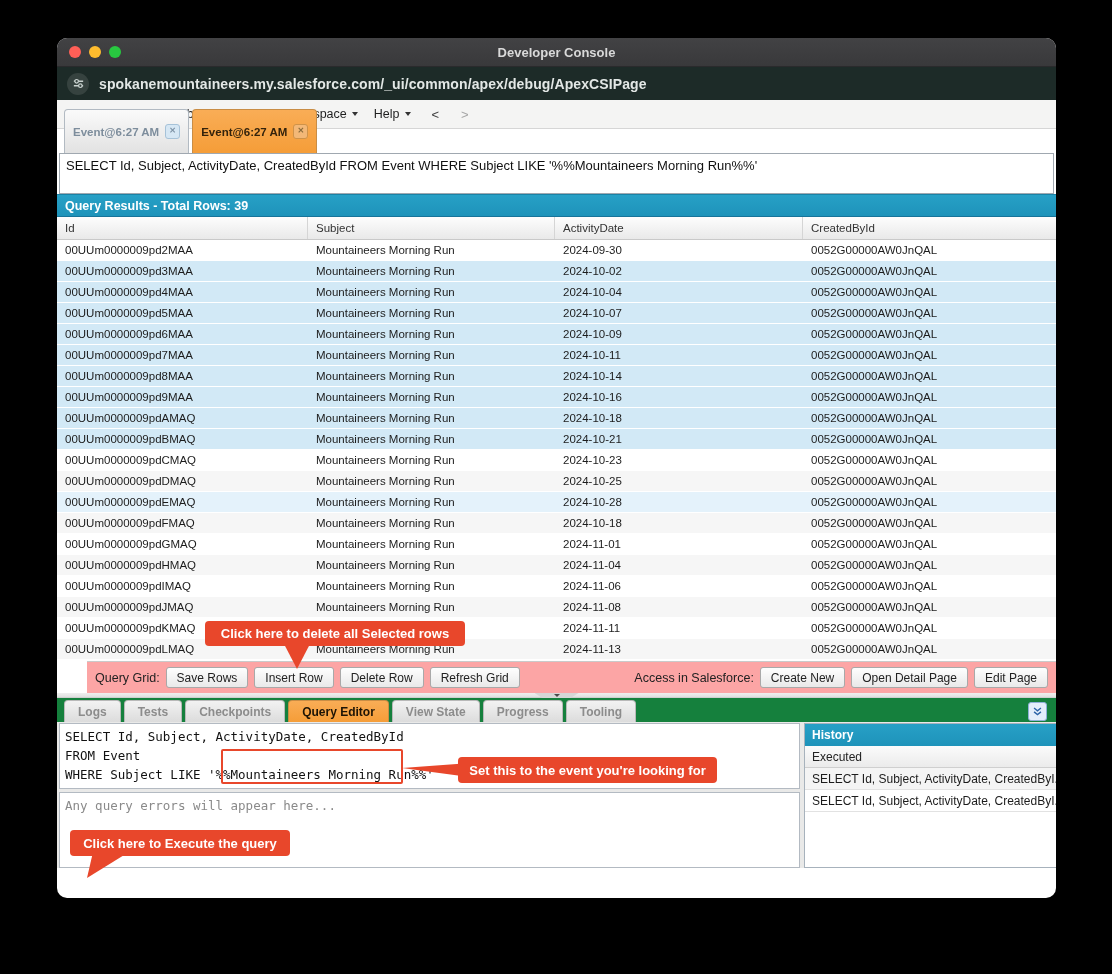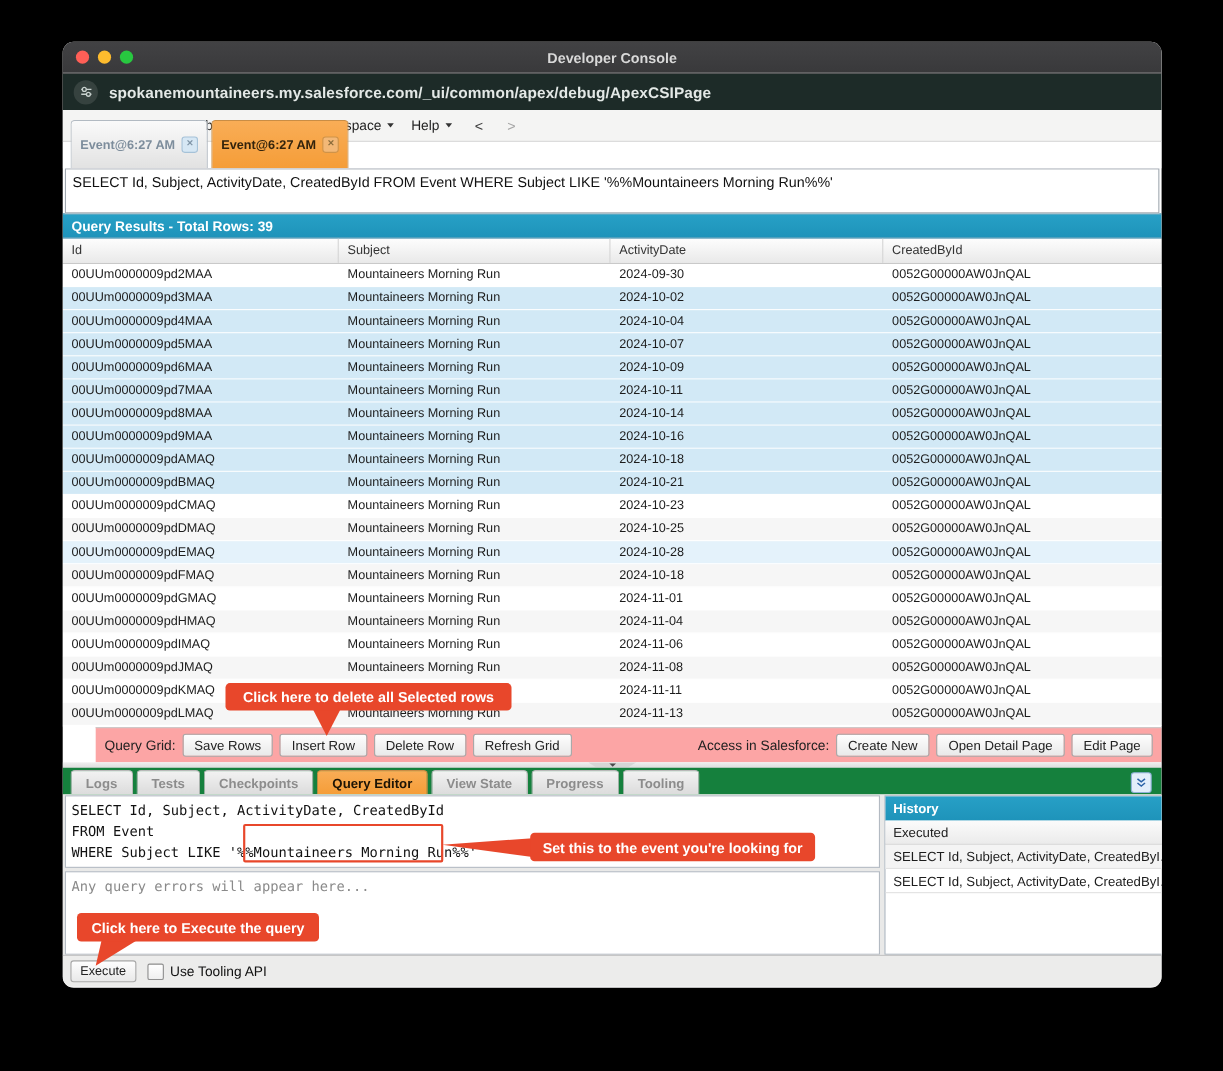--- a/index.html
+++ b/index.html
@@ -386,34 +386,27 @@
       <div class="history">
         <div class="hheader">History</div>
         <div class="hcol">Executed</div>
         <div id="history-rows">
             <div class="hrow">SELECT Id, Subject, ActivityDate, CreatedByI...</div>
             <div class="hrow">SELECT Id, Subject, ActivityDate, CreatedByI...</div>
           </div>
       </div>
     </div>
 
-    <div class="footer">
-      <button class="btn exec">Execute</button>
-      <span class="cbwrap">
-        <span class="cb"></span>
-        <span class="cblabel">Use Tooling API</span>
-      </span>
-    </div>
 
     <div class="overlay">
       <svg class="tails">
         <polygon id="tail-delete" points="226,604 254,604 240,631" fill="#e8472b"></polygon>
         <polygon id="tail-set" points="427,724 427,741 345,730" fill="#e8472b"></polygon>
         <polygon id="tail-exec" points="36,814 72,814 30,840" fill="#e8472b"></polygon>
       </svg>
       <div class="callout" id="callout-delete" style="left: 148px; top: 583px; width: 260px; height: 25px; background: rgb(232, 71, 43);">Click here to delete all Selected rows</div>
       <div class="hlbox" id="hlbox" style="left: 164px; top: 711px; width: 178px; height: 31px; border-color: rgb(232, 71, 43);"></div>
-      <div class="callout" id="callout-set" style="left: 425px; top: 719px; width: 259px; height: 26px; background: rgb(232, 71, 43);">Set this to the event you're looking for</div>
+      <div class="callout" id="callout-set" style="left: 401px; top: 719px; width: 259px; height: 26px; background: rgb(232, 71, 43);">Set this to the event you're looking for</div>
       <div class="callout" id="callout-exec" style="left: 13px; top: 792px; width: 220px; height: 26px; background: rgb(232, 71, 43);">Click here to Execute the query</div>
     </div>
 
   </div>
 </div>
 
 </body></html>

